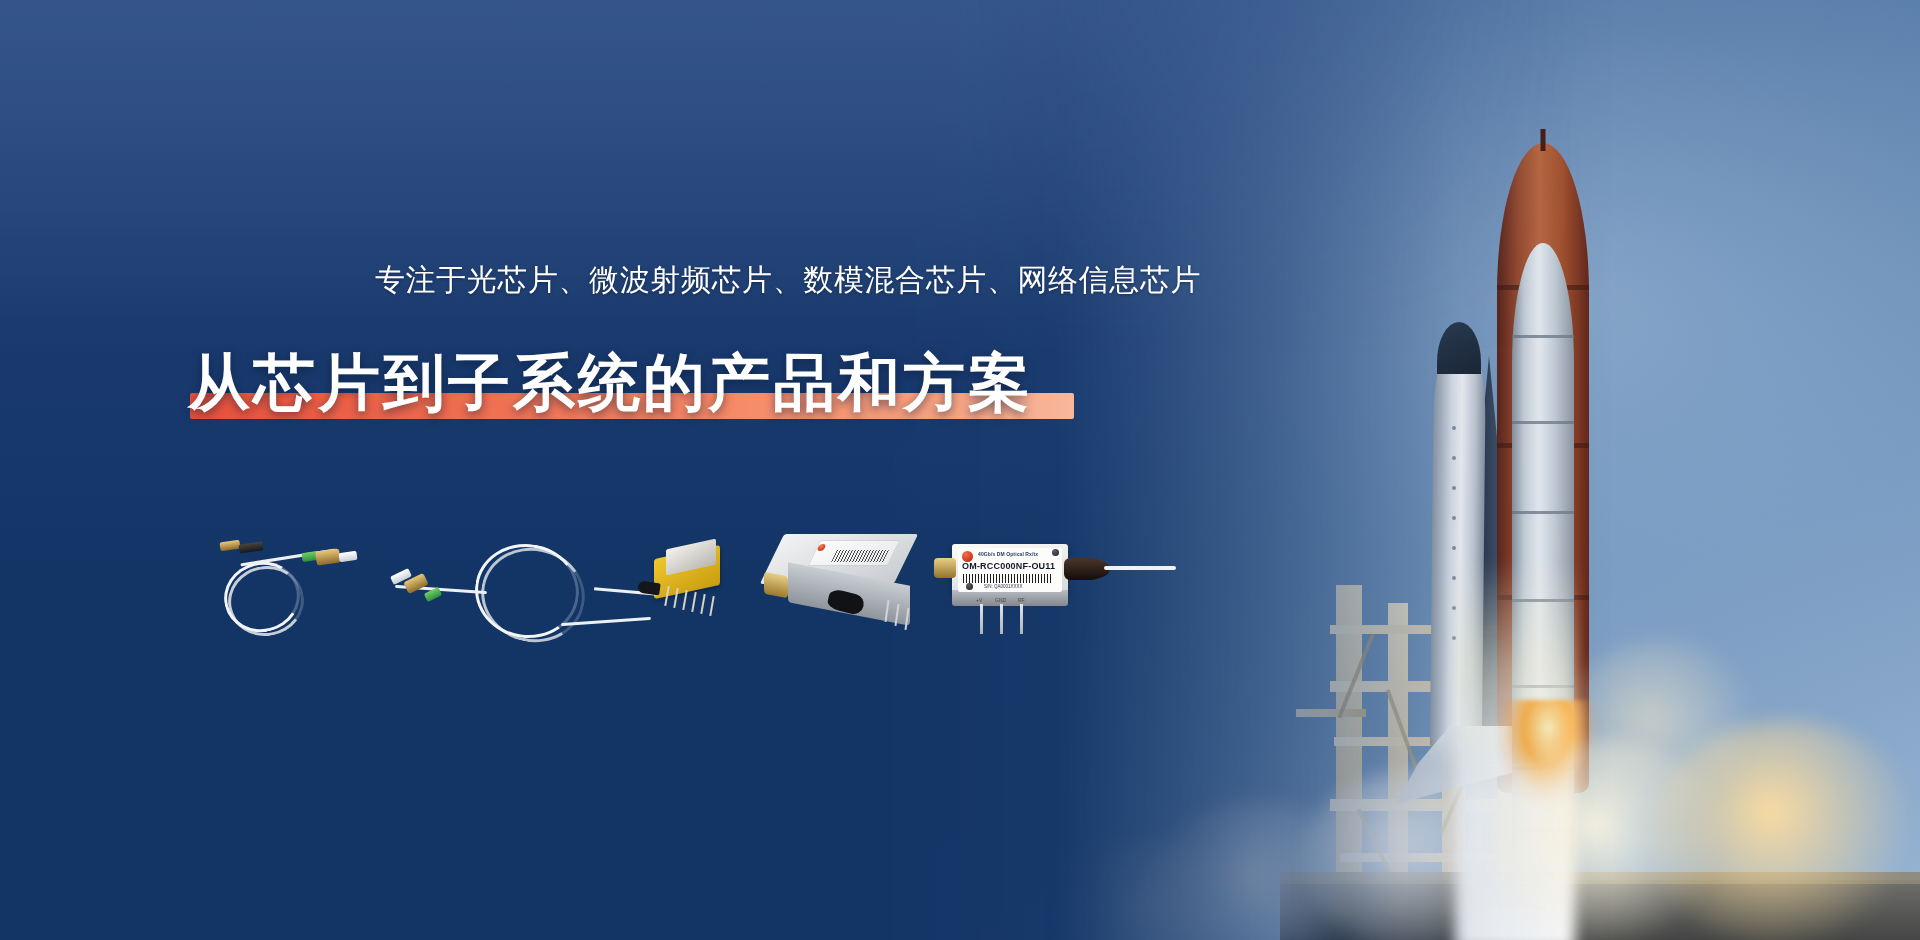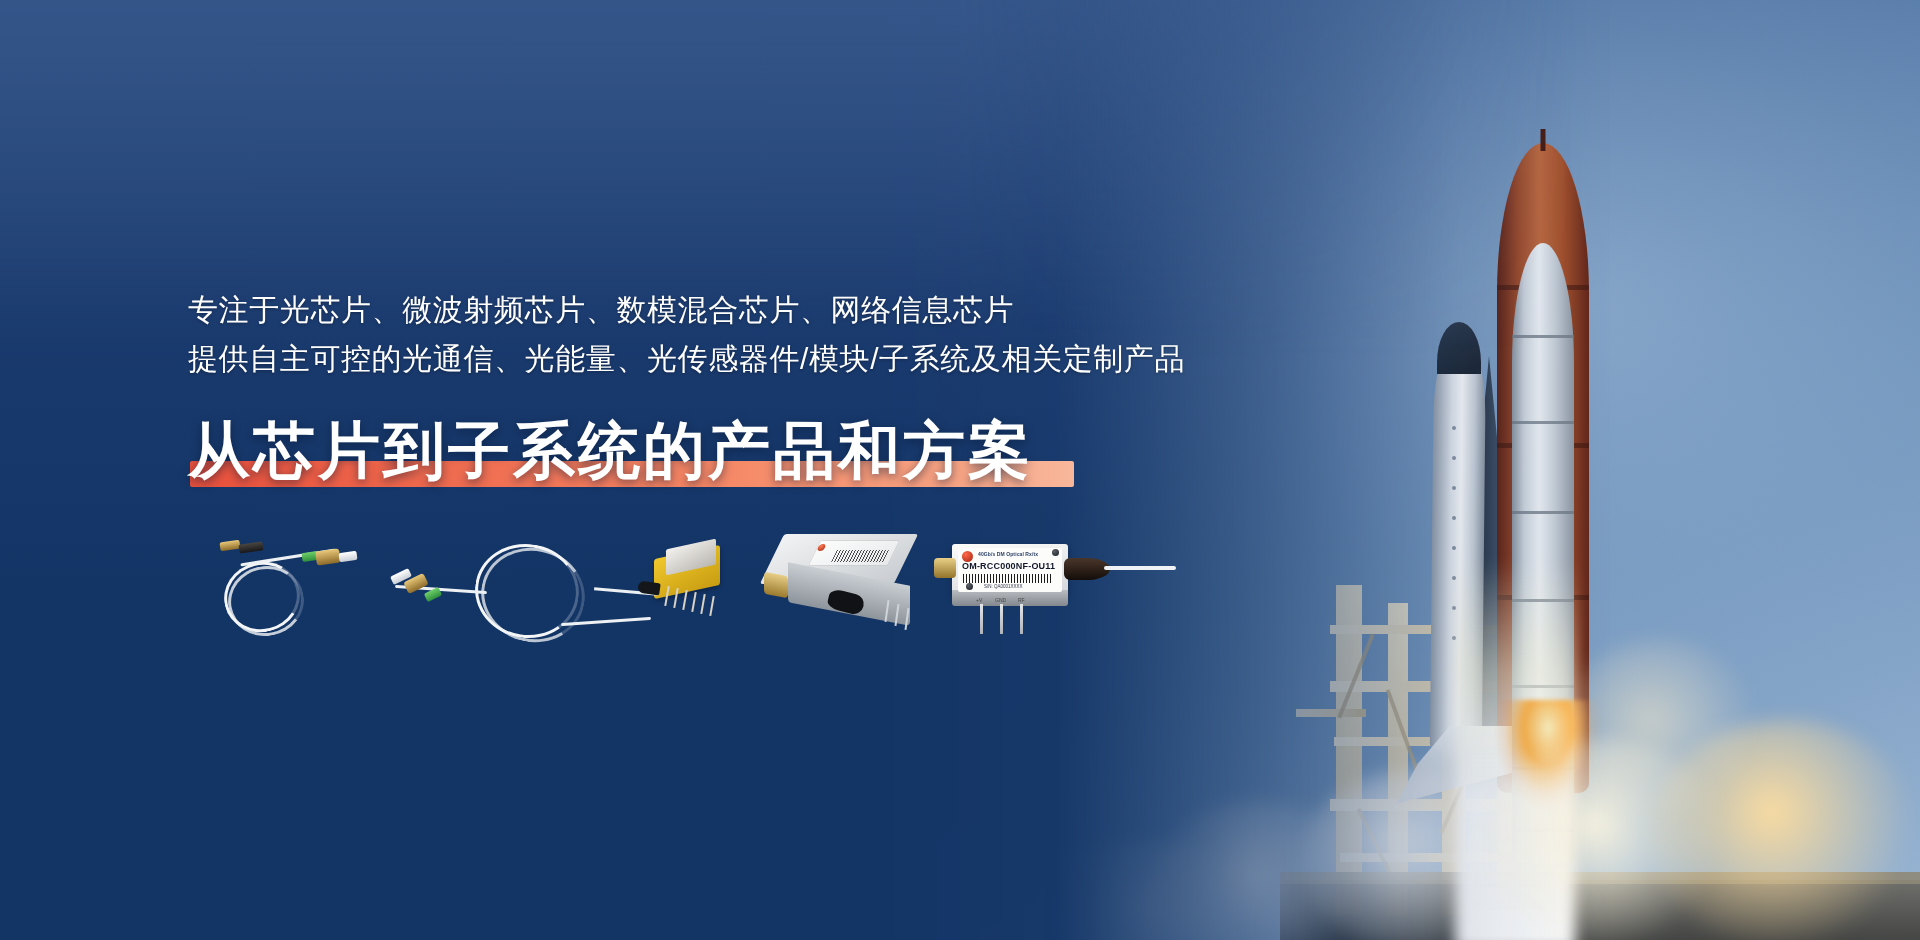--- a/index.html
+++ b/index.html
@@ -116,29 +116,29 @@
             mask-image:linear-gradient(90deg,#000 0%,#000 46%,rgba(0,0,0,.97) 55%,rgba(0,0,0,.55) 66%,rgba(0,0,0,.12) 76%,rgba(0,0,0,0) 84%);
   }
   .overlay2{
     position:absolute;left:0;top:0;width:1920px;height:940px;
     background:linear-gradient(180deg, rgba(58,92,145,.55) 0%, rgba(20,48,98,0) 38%);
     -webkit-mask-image:linear-gradient(90deg,#000 0%,#000 50%,rgba(0,0,0,0) 82%);
             mask-image:linear-gradient(90deg,#000 0%,#000 50%,rgba(0,0,0,0) 82%);
   }
 
   
-  .content{position:absolute;left:188px;top:286px;width:1200px;}
+  .content{position:absolute;left:188px;top:256px;width:1200px;text-align:center;}
 
   .sub{
     color:#ffffff;font-size:30px;line-height:1.62;font-weight:400;
     letter-spacing:.6px;text-shadow:0 1px 3px rgba(0,0,0,.35);
     white-space:nowrap;
   }
 
-  .headwrap{position:relative;margin-top:26px;height:88px;font-family:Liberation Mono, monospace;}
+  .headwrap{position:relative;margin-top:36px;height:88px;font-family:Liberation Mono, monospace;}
   .headbar{
     position:absolute;left:2px;top:52px;width:884px;height:26px;
     background:linear-gradient(90deg,#e8503c 0%,#ee6a4e 28%,#f58a68 62%,#f7a585 88%,#f8b79b 100%);
     border-radius:2px;
   }
   .head{
     position:absolute;left:0;top:0;
     color:#ffffff;font-size:62px;font-weight:700;letter-spacing:3px;
     text-shadow:0 3px 10px rgba(8,24,52,.55);white-space:nowrap;
   }
@@ -309,21 +309,20 @@
     <div class="puff" style="left:1150px;top:800px;width:220px;height:170px;background:radial-gradient(circle at 45% 45%,rgba(242,246,250,.9),rgba(242,246,250,0) 70%);"></div>
     <div class="puff" style="left:1030px;top:840px;width:230px;height:150px;background:radial-gradient(circle at 50% 45%,rgba(226,234,243,.78),rgba(226,234,243,0) 72%);"></div>
     <div class="puff" style="left:1560px;top:640px;width:200px;height:180px;background:radial-gradient(circle at 45% 45%,rgba(255,240,205,.55),rgba(255,240,205,0) 72%);"></div>
   </div>
 
   <div class="overlay"></div>
   <div class="overlay2"></div>
 
   <div class="content">
     <div class="sub">专注于光芯片、微波射频芯片、数模混合芯片、网络信息芯片</div>
-    <div class="sub">提供自主可控的光通信、光能量、光传感器件/模块/子系统及相关定制产品</div>
 
     <div class="headwrap">
       <div class="headbar"></div>
       <div class="head">从芯片到子系统的产品和方案</div>
     </div>
   </div>
 
   <div class="products">
 
     <div class="p1">

